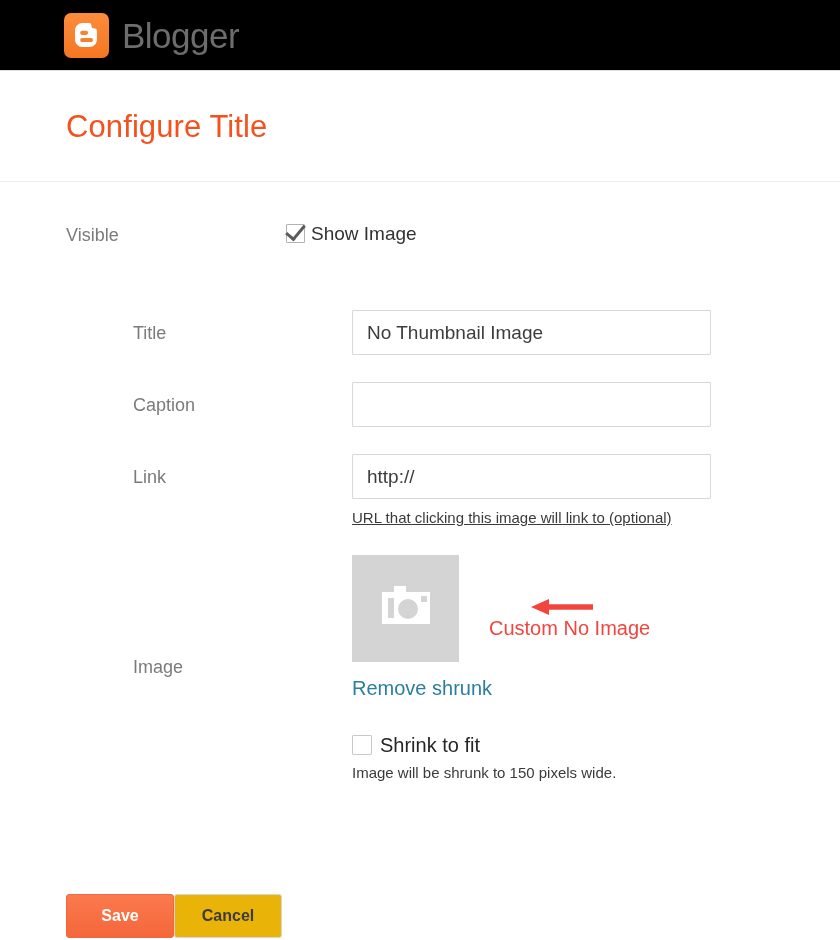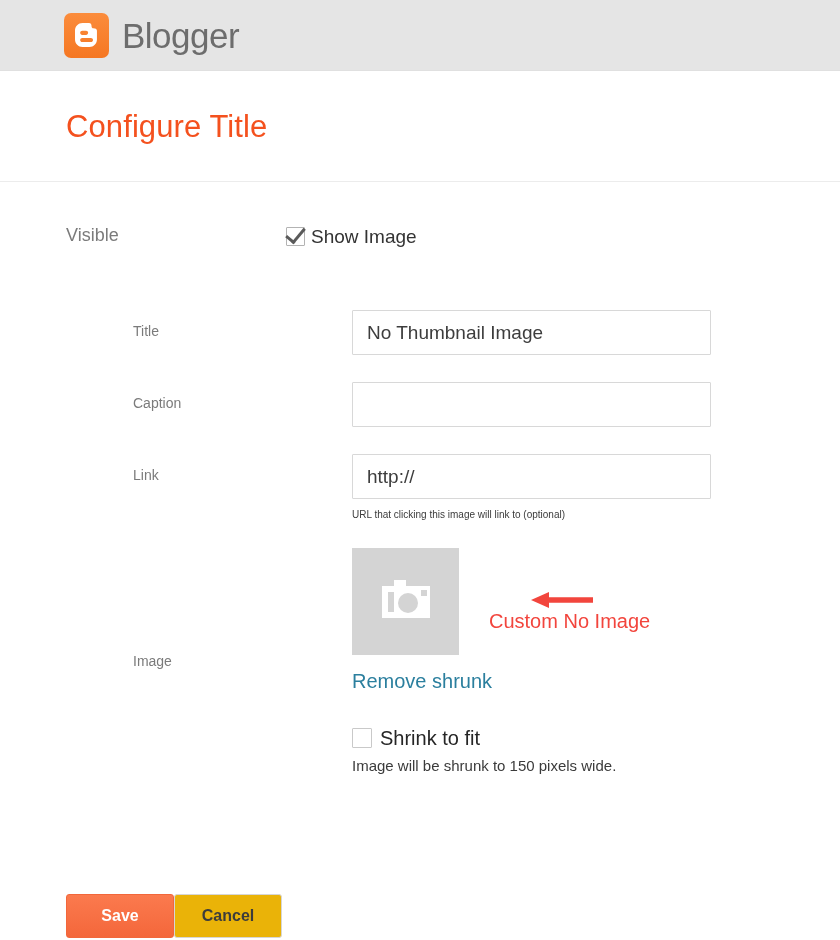--- a/index.html
+++ b/index.html
@@ -13,21 +13,21 @@
     background: #ffffff;
     font-family: "Liberation Sans", sans-serif;
     -webkit-font-smoothing: antialiased;
     overflow: hidden;
     position: relative;
   }
 
   
   .header-bar {
     height: 71px;
-    background: #e5e5e5;
+    background: #000000;
     border-bottom: 1px solid #e0e0e0;
     display: flex;
     align-items: center;
     padding-left: 64px;
   }
   .logo-wrap {
     display: flex;
     align-items: center;
   }
   .logo-mark {
@@ -71,21 +71,21 @@
     border-top: 1px solid #ececec;
     height: 0;
   }
 
   
   .form-area {
     padding-top: 34px;
   }
   .row {
     display: flex;
-    align-items: flex-end;
+    align-items: flex-start;
   }
   .row-visible { padding-left: 66px; }
   .label-col {
     width: 286px;
     flex: none;
     color: #7b7b7b;
     font-size: 18px;
     line-height: 22px;
   }
   .row-visible .label-col { width: 220px; }
@@ -128,42 +128,43 @@
   }
   .frow {
     display: flex;
     align-items: flex-start;
     margin-bottom: 27px;
   }
   .frow .flabel {
     width: 219px;
     flex: none;
     color: #7b7b7b;
-    font-size: 14px;
+    font-size: 18px;
     padding-top: 13px;
   }
   .fcontrol { width: 359px; }
   .txtinput {
     width: 359px;
     height: 45px;
     border: 1px solid #d8d8d8;
     background: #fff;
     font-family: "Liberation Sans", sans-serif;
     font-size: 19px;
     color: #3d3d3d;
     padding: 0 14px;
     border-radius: 1px;
     outline: none;
     display: block;
   }
   .helptext {
-    font-size: 10px;
+    font-size: 15px;
     color: #3b3b3b;
     margin-top: 9px;
     line-height: 1.3;
+    text-decoration: underline;
   }
 
   
   .frow-image { margin-bottom: 0; align-items: center; }
   .frow-image .flabel { padding-top: 0; }
   .image-block { position: relative; }
   .thumb {
     width: 107px;
     height: 107px;
     background: #d4d4d4;

